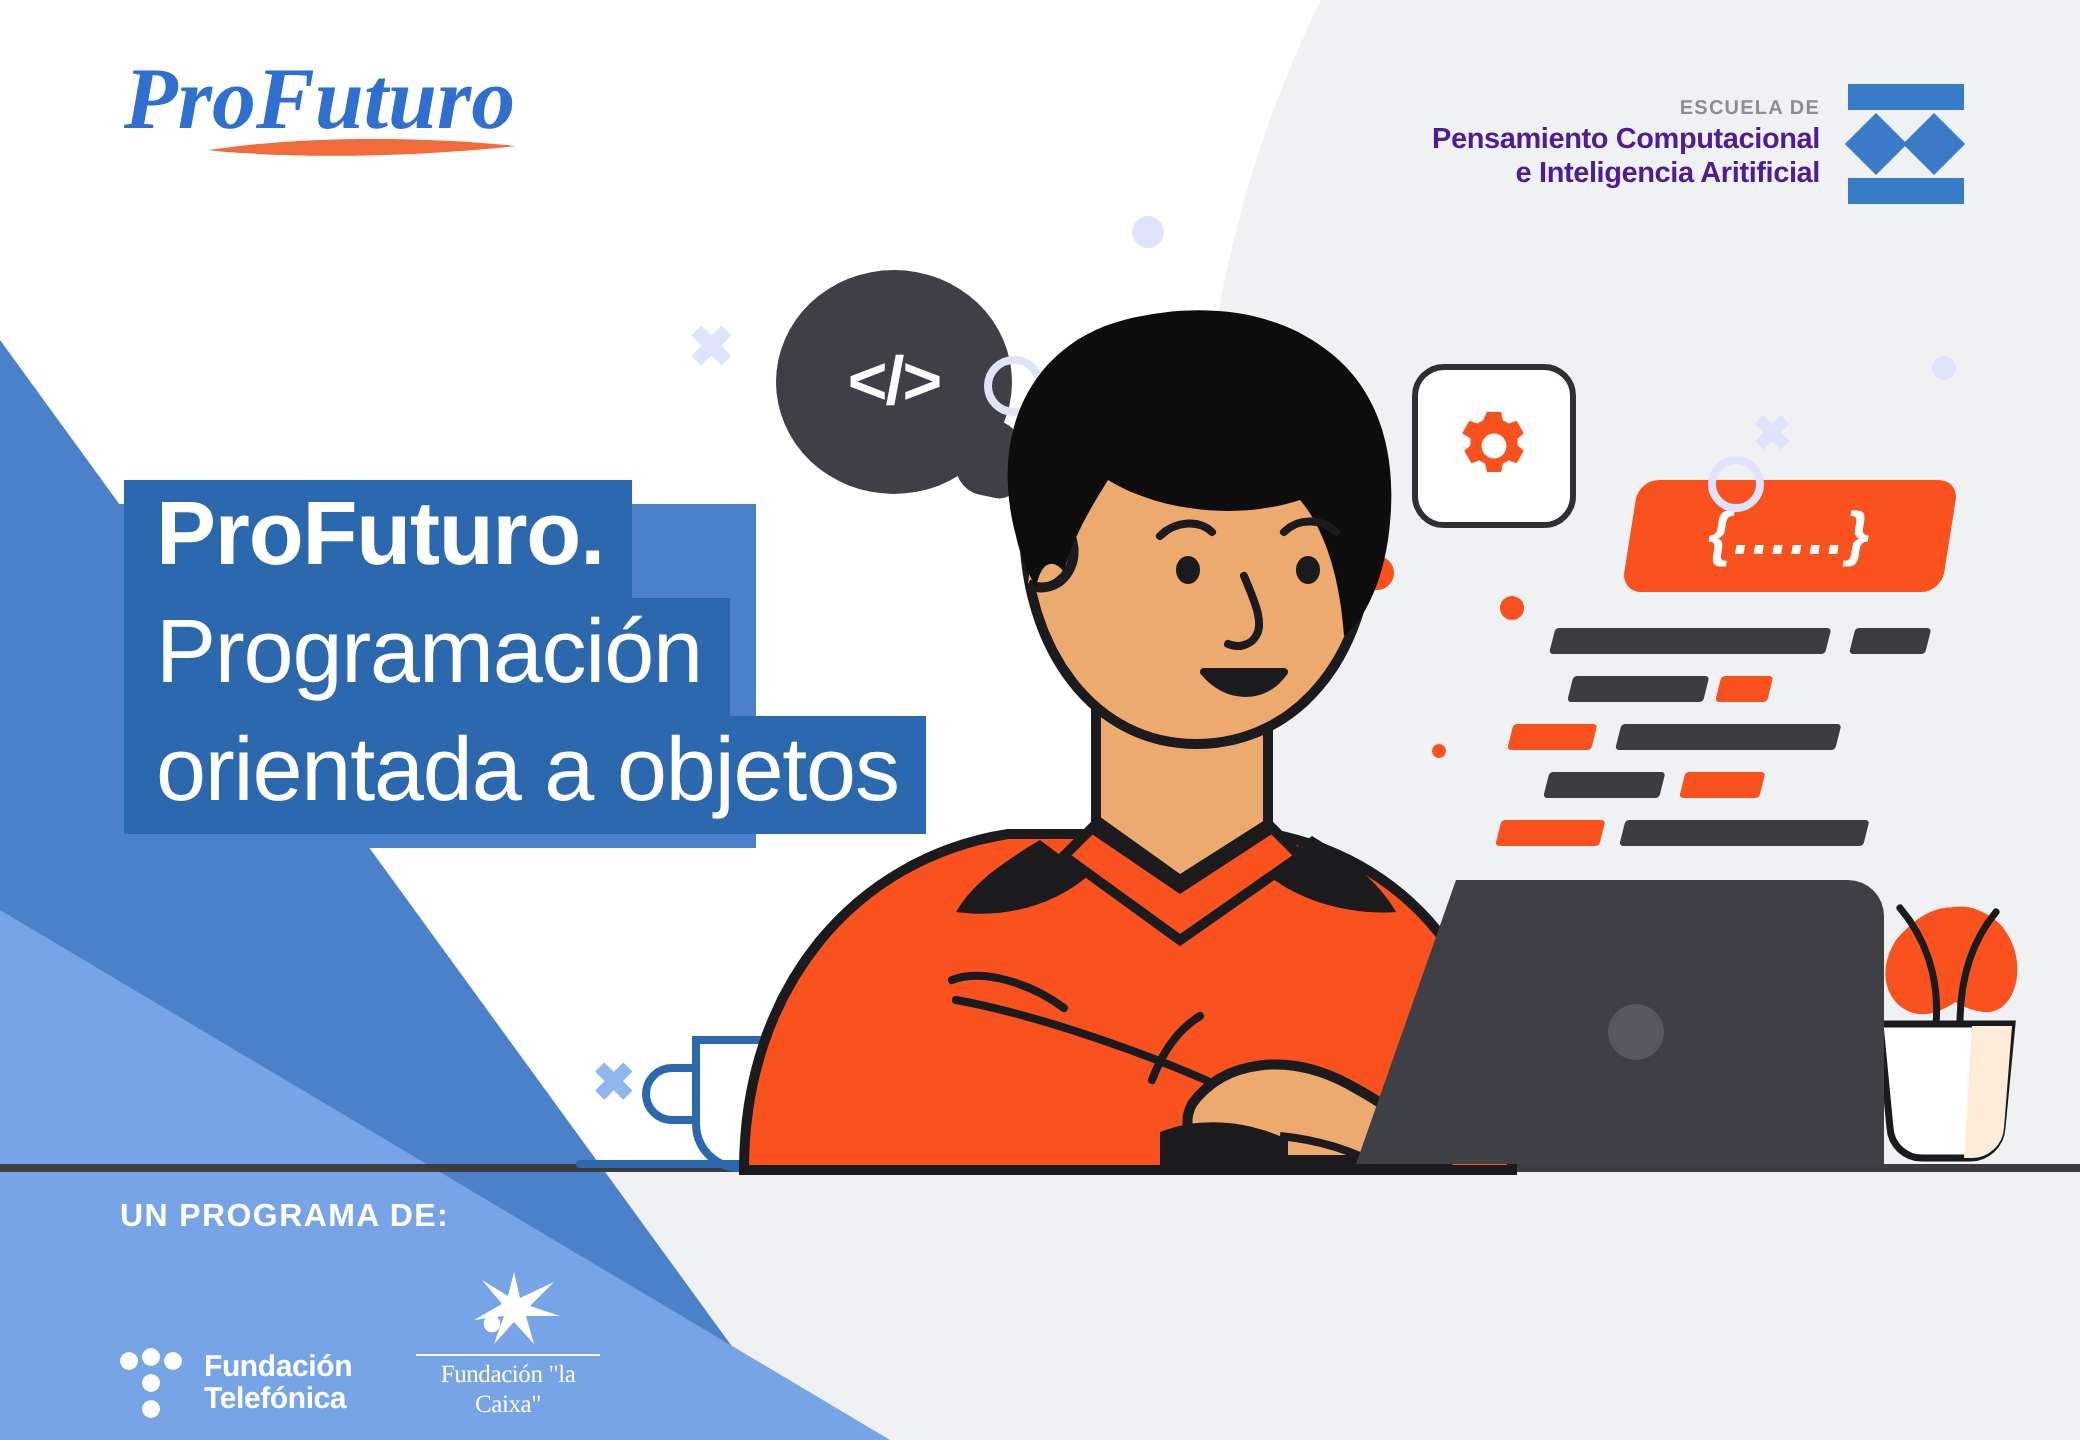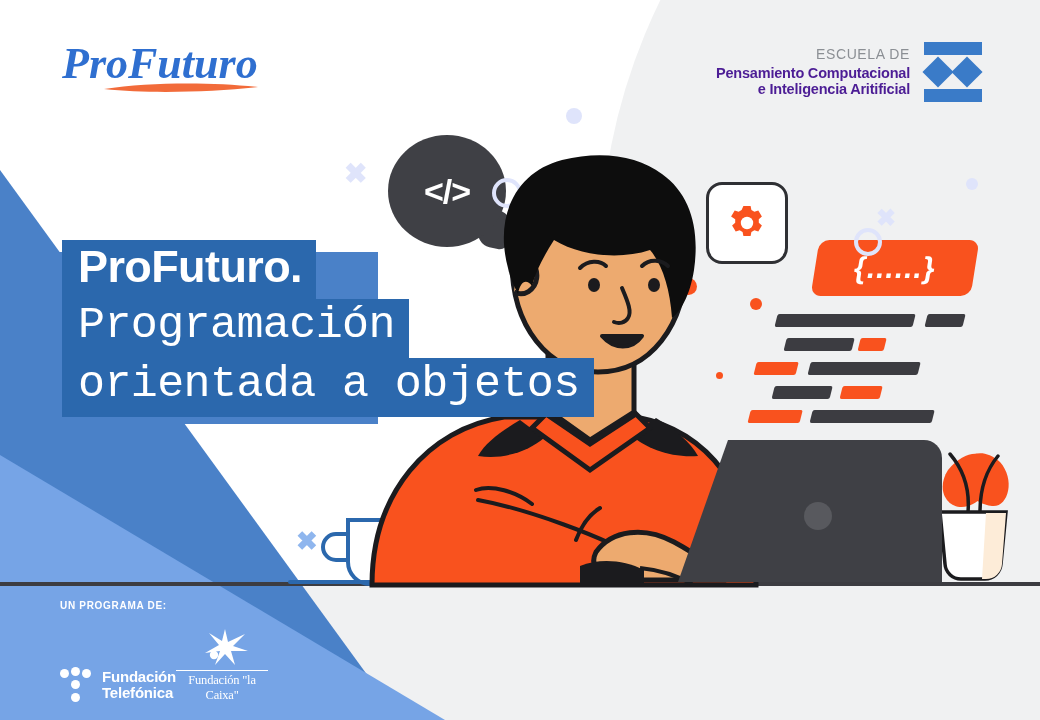--- a/index.html
+++ b/index.html
@@ -28,64 +28,64 @@
   }
   
   .wedge-light{
     position:absolute;left:0;top:0;width:1040px;height:720px;
     background:#76a4e6;
     clip-path:polygon(0 455px, 445px 720px, 120px 720px, 0 720px);
   }
 
   
   .logo-pf{
-    position:absolute;left:62px;top:38px;width:210px;height:62px;
+    position:absolute;left:62px;top:24px;width:210px;height:62px;
   }
   .logo-pf svg{display:block;}
 
   .school-logo{
     position:absolute;right:58px;top:42px;
     display:flex;align-items:center;gap:14px;
   }
   .school-text{text-align:right;line-height:1.12;}
   .school-eyebrow{
-    font-size:14px;letter-spacing:.6px;color:#8b8f94;font-weight:400;
+    font-size:10px;letter-spacing:.6px;color:#8b8f94;font-weight:700;
     text-transform:uppercase;margin-bottom:2px;
   }
   .school-l1,.school-l2{font-size:14.5px;font-weight:700;color:#4c1d95;letter-spacing:-.2px;}
   .school-mark{width:58px;height:60px;position:relative;}
   .sm-bar{position:absolute;left:0;width:58px;height:13px;background:#3a7bc8;}
   .sm-bar.top{top:0;}
   .sm-bar.bot{bottom:0;}
   .sm-dia{position:absolute;width:22px;height:22px;background:#3a7bc8;transform:rotate(45deg);top:19px;}
   .sm-dia.l{left:3px;}
   .sm-dia.r{left:32px;}
 
   
   .title-wrap{position:absolute;left:62px;top:240px;z-index:40;}
   .t-line{
     display:block;width:max-content;background:#2b68ad;color:#ffffff;
     padding:1px 14px 6px 16px;
     font-size:45px;line-height:52px;letter-spacing:-.6px;
     box-sizing:border-box;
   }
   .t-line.l1{font-weight:700;}
-  .t-line.l2,.t-line.l3{font-weight:400;font-family:Liberation Mono, monospace;}
+  .t-line.l2,.t-line.l3{font-weight:400;}
   .title-shadow{
     position:absolute;left:56px;top:252px;width:322px;height:172px;
     background:#4a81c8;z-index:39;
   }
 
   
   .footer{position:absolute;left:60px;top:600px;z-index:40;}
   .footer-eyebrow{
-    color:#ffffff;font-size:10px;font-weight:700;letter-spacing:.7px;
+    color:#ffffff;font-size:16px;font-weight:700;letter-spacing:.7px;
     text-transform:uppercase;margin-bottom:16px;
   }
-  .footer-logos{display:flex;align-items:flex-end;}
+  .footer-logos{display:flex;align-items:flex-end;gap:32px;}
   .tef{display:flex;align-items:center;gap:10px;}
   .tef-dots{width:32px;height:36px;position:relative;}
   .tef-dots i{position:absolute;width:9px;height:9px;border-radius:50%;background:#fff;display:block;}
   .tef-name{color:#fff;font-size:15px;font-weight:700;line-height:1.06;letter-spacing:-.2px;}
   .caixa{width:92px;}
   .caixa-star{height:40px;display:flex;align-items:flex-end;justify-content:center;}
   .caixa-rule{height:1px;background:#fff;margin:3px 0 2px;}
   .caixa-name{
     color:#fff;font-family:"Liberation Serif",serif;font-size:12.5px;
     text-align:center;letter-spacing:-.2px;

